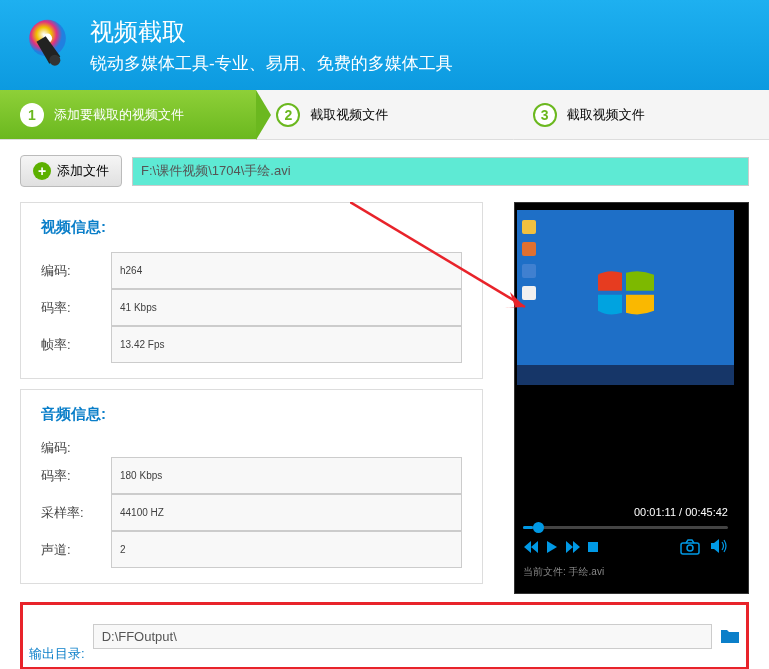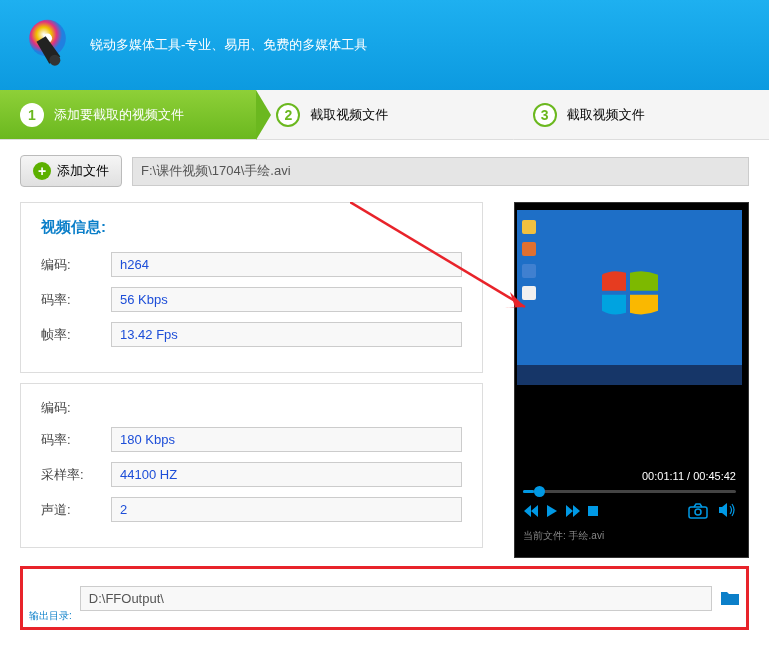--- a/index.html
+++ b/index.html
@@ -3,48 +3,48 @@
 <meta charset="utf-8">
 <style>
 * { margin: 0; padding: 0; box-sizing: border-box; }
 body { font-family: "Microsoft YaHei", Arial, sans-serif; font-size: 13px; background: #fff; width: 769px; }
 
 
 .header { background: linear-gradient(#1eb0f0, #0c9ae0); height: 90px; padding: 15px 20px; display: flex; align-items: center; }
 .header-icon { width: 55px; height: 55px; margin-right: 15px; }
 .header-title { color: #fff; }
 .header-title h1 { font-size: 24px; font-weight: normal; margin-bottom: 4px; }
-.header-title p { font-size: 13px; }
+.header-title p { font-size: 17px; }
 
 
 .steps { display: flex; height: 50px; background: #f5f5f5; border-bottom: 1px solid #ddd; }
 .step { flex: 1; display: flex; align-items: center; padding-left: 20px; position: relative; }
 .step.active { background: linear-gradient(#8ed038, #6bb81f); color: #fff; }
 .step-num { width: 24px; height: 24px; border-radius: 50%; background: #fff; color: #6bb81f; display: flex; align-items: center; justify-content: center; font-weight: bold; margin-right: 10px; font-size: 14px; }
 .step:not(.active) .step-num { background: #fff; border: 2px solid #6bb81f; color: #6bb81f; }
 .step.active::after { content: ''; position: absolute; right: -15px; top: 0; width: 0; height: 0; border-top: 25px solid transparent; border-bottom: 25px solid transparent; border-left: 15px solid #6bb81f; z-index: 2; }
 .step:not(.active)::after { content: ''; position: absolute; right: -15px; top: 0; width: 0; height: 0; border-top: 25px solid transparent; border-bottom: 25px solid transparent; border-left: 15px solid #f5f5f5; z-index: 2; }
 .step:last-child::after { display: none; }
 
 
 .content { padding: 15px 20px; }
 .toolbar { display: flex; align-items: center; margin-bottom: 15px; gap: 10px; }
 .add-btn { background: linear-gradient(#f5f5f5, #e0e0e0); border: 1px solid #bbb; border-radius: 4px; padding: 6px 12px; display: flex; align-items: center; gap: 6px; cursor: pointer; font-size: 13px; }
 .add-btn .plus-icon { width: 18px; height: 18px; background: #5cb000; border-radius: 50%; display: flex; align-items: center; justify-content: center; color: #fff; font-weight: bold; font-size: 14px; }
-.path-input { flex: 1; border: 1px solid #ccc; padding: 6px 8px; font-size: 13px; background: #e5e5e5; color: #555; }
+.path-input { flex: 1; border: 1px solid #ccc; padding: 6px 8px; font-size: 13px; background: #5eead4; color: #555; }
 
 .main-area { display: flex; gap: 15px; position: relative; }
 .info-panel { flex: 1; }
 .info-section { border: 1px solid #ddd; padding: 15px 20px; margin-bottom: 10px; }
 .info-title { color: #0b7fc9; font-size: 15px; font-weight: bold; margin-bottom: 15px; }
-.info-row { display: flex; align-items: center; margin-bottom: 10px; }
+.info-row { display: flex; align-items: center; }
 .info-label { width: 70px; color: #444; font-size: 13px; }
-.info-value { flex: 1; border: 1px solid #ccc; padding: 4px 8px; background: #f8f8f8; color: #1d4ed8; font-size: 13px; }
-
-.video-panel { width: 235px; background: #000; padding: 5px 4px 10px 0; display: flex; flex-direction: column; border: 1px solid #333; margin-left: 16px; }
+.info-value { flex: 1; border: 1px solid #ccc; padding: 12px 8px; background: #f8f8f8; color: #404040; font-size: 10px; }
+
+.video-panel { width: 235px; background: #000; padding: 5px 12px 10px 0; display: flex; flex-direction: column; border: 1px solid #333; margin-left: 16px; }
 .video-screen { height: 175px; background: #1e6fc7; position: relative; overflow: hidden; margin: 2px; }
 .taskbar { position: absolute; bottom: 0; left: 0; right: 0; height: 20px; background: rgba(20,40,80,0.8); }
 .desktop-icons { position: absolute; left: 5px; top: 10px; display: flex; flex-direction: column; gap: 8px; }
 .d-icon { width: 14px; height: 14px; background: #f0c040; border-radius: 2px; }
 .d-icon:nth-child(2) { background: #e07030; }
 .d-icon:nth-child(3) { background: #4080d0; }
 .d-icon:nth-child(4) { background: #f0f0f0; }
 .win-logo { position: absolute; top: 50%; left: 50%; transform: translate(-50%, -60%); }
 .video-black { flex: 1; background: #000; }
 .video-time { color: #fff; font-size: 11px; text-align: right; padding: 4px 8px; }
@@ -54,21 +54,21 @@
 .slider-thumb { position: absolute; left: 5%; top: -4px; width: 11px; height: 11px; background: #0099e5; border-radius: 50%; }
 .video-controls { display: flex; align-items: center; padding: 6px 8px; gap: 10px; }
 .vc-left { display: flex; gap: 6px; }
 .vc-icon { color: #0099e5; cursor: pointer; }
 .vc-right { margin-left: auto; display: flex; gap: 10px; }
 .video-filename { color: #888; font-size: 10px; padding: 4px 8px; }
 
 .red-arrow1 { position: absolute; top: 0; left: 330px; pointer-events: none; }
 
 .output-row { border: 3px solid #e8232a; padding: 4px 6px; margin: 8px 0; display: flex; align-items: center; gap: 8px; }
-.output-label { color: #0b7fc9; font-size: 10px; margin-top: 36px; }
+.output-label { color: #0b7fc9; font-size: 13px; margin-top: 36px; }
 .output-input { flex: 1; border: 1px solid #ccc; padding: 4px 8px; font-size: 13px; color: #555; background: #f8f8f8; }
 .folder-icon { color: #0b7fc9; cursor: pointer; }
 </style>
 </head>
 <body>
 
 <div class="header">
   <svg class="header-icon" viewBox="0 0 60 60">
     <defs>
       <radialGradient id="disc" cx="40%" cy="40%">
@@ -77,20 +77,21 @@
         <stop offset="70%" stop-color="#e03080"></stop>
         <stop offset="100%" stop-color="#2080e0"></stop>
       </radialGradient>
     </defs>
     <circle cx="30" cy="22" r="20" fill="url(#disc)"></circle>
     <circle cx="30" cy="22" r="5" fill="#fff"></circle>
     <path d="M 18 26 L 32 50 L 44 42 L 28 20 Z" fill="#222"></path>
     <circle cx="38" cy="46" r="6" fill="#333"></circle>
   </svg>
   <div class="header-title">
+    <h1>视频截取</h1>
     <p>锐动多媒体工具-专业、易用、免费的多媒体工具</p>
   </div>
 </div>
 
 <div class="steps">
   <div class="step active">
     <div class="step-num">1</div>
     <span>添加要截取的视频文件</span>
   </div>
   <div class="step">
@@ -115,28 +116,29 @@
   <div class="main-area">
     <div class="info-panel">
       <div class="info-section">
         <div class="info-title">视频信息:</div>
         <div class="info-row">
             <span class="info-label">编码:</span>
             <span class="info-value">h264</span>
           </div>
         <div class="info-row">
             <span class="info-label">码率:</span>
-            <span class="info-value">56 Kbps</span>
+            <span class="info-value">41 Kbps</span>
           </div>
         <div class="info-row">
             <span class="info-label">帧率:</span>
             <span class="info-value">13.42 Fps</span>
           </div>
       </div>
       <div class="info-section">
+        <div class="info-title">音频信息:</div>
         <div class="info-row">
             <span class="info-label">编码:</span>
           </div>
         <div class="info-row">
             <span class="info-label">码率:</span>
             <span class="info-value">180 Kbps</span>
           </div>
         <div class="info-row">
             <span class="info-label">采样率:</span>
             <span class="info-value">44100 HZ</span>

